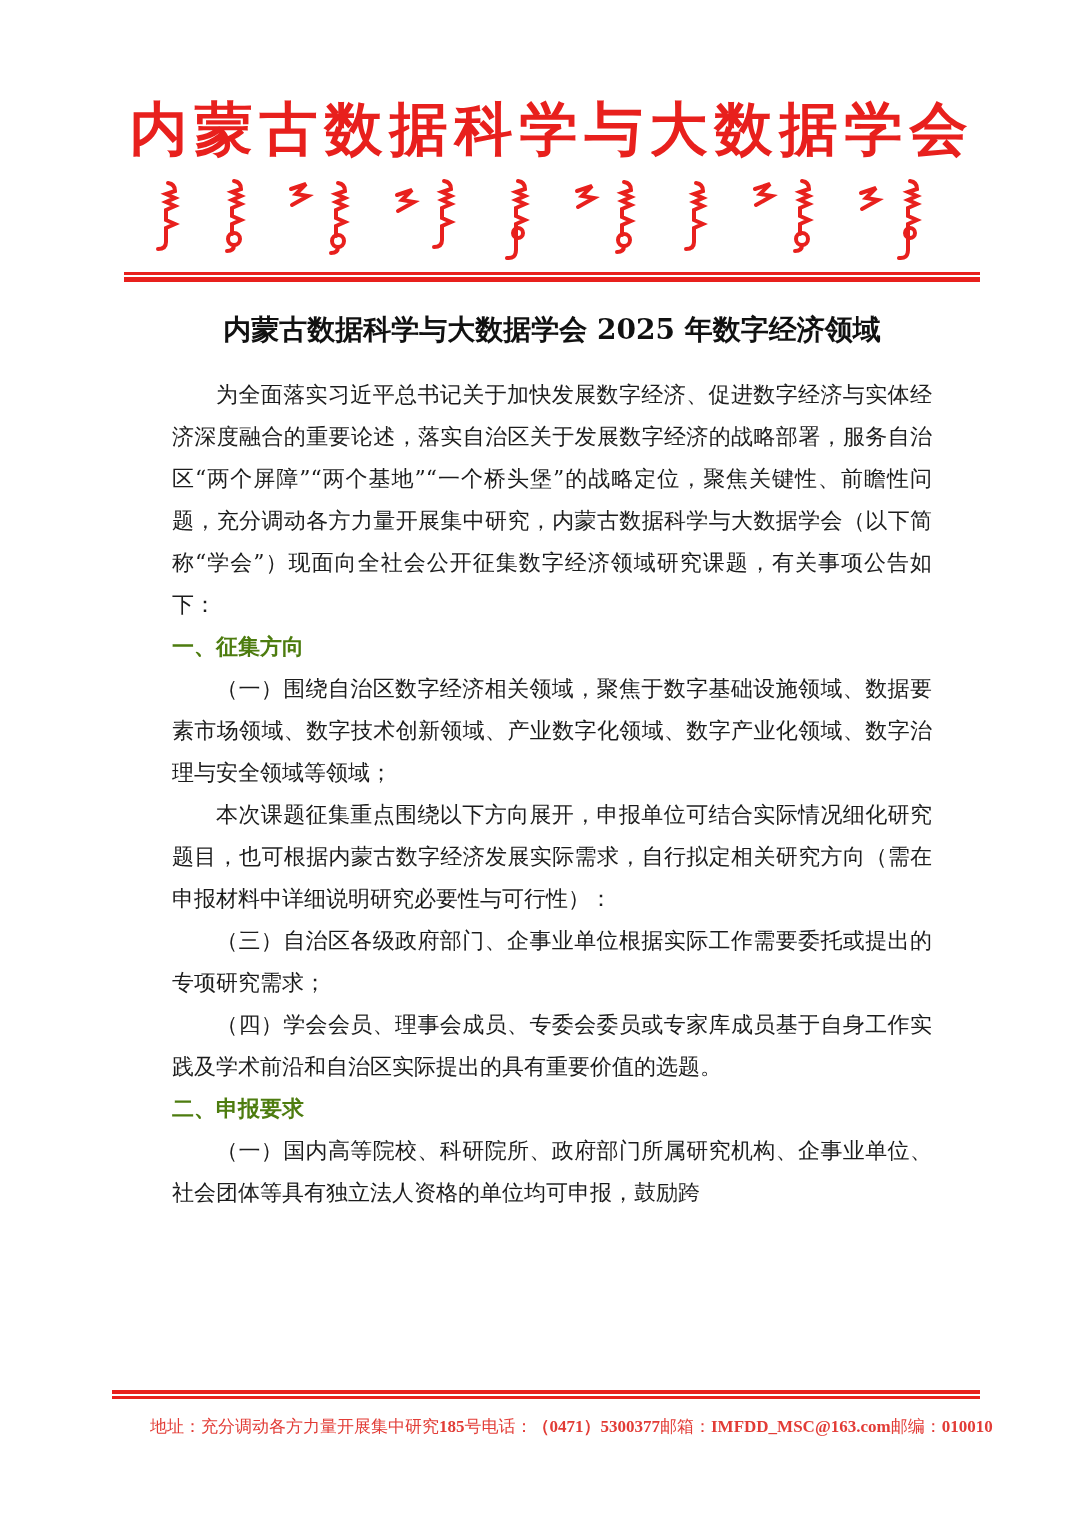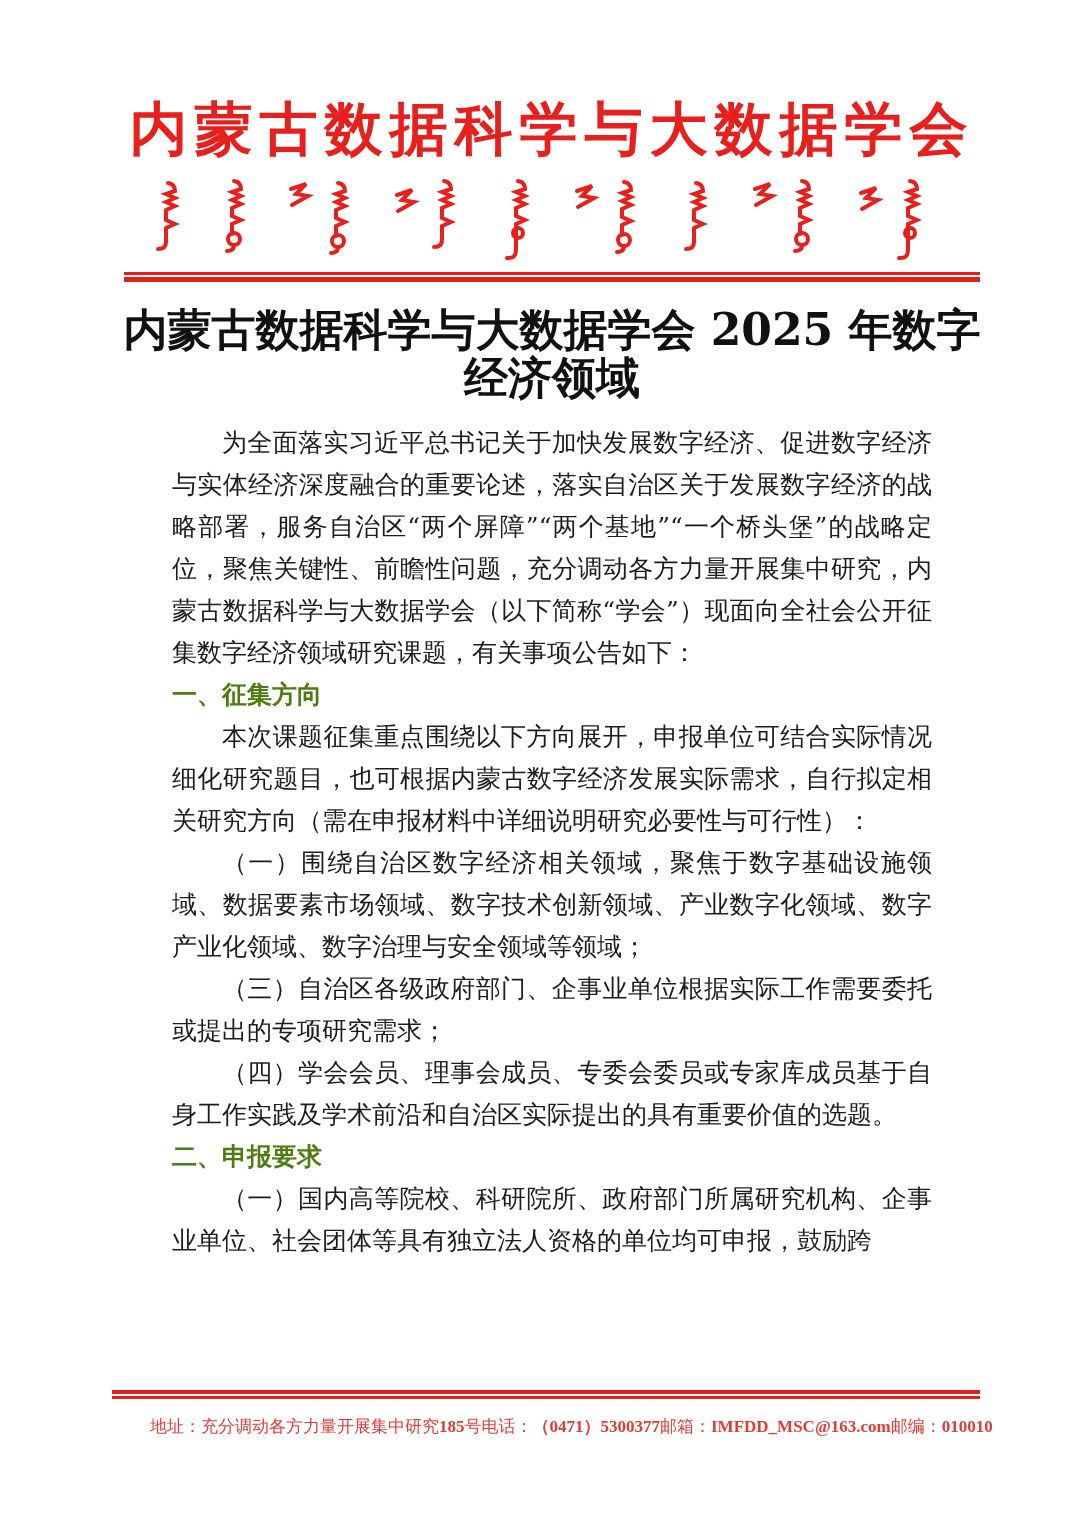--- a/index.html
+++ b/index.html
@@ -35,30 +35,30 @@
   }
   .red-rule.footer-rule{
     background:linear-gradient(#e8201d 0 4px,#ffffff 4px 6px,#e8201d 6px 9px);
     height:9px;
     margin-top:0;
   }
   
   .doc-title{
     margin:24px 90px 0;
     text-align:center;
-    font-size:44px;
+    font-size:28px;
     font-weight:bold;
     line-height:48px;
     color:#111;
   }
   
   .doc-body{
     width:760px;
     margin:20px auto 0;
-    font-size:25px;
+    font-size:22px;
     line-height:42px;
     color:#1c1c1c;
     text-align:justify;
   }
   .doc-body p{margin:0;text-indent:2em;}
   .doc-body p.section-heading{
     text-indent:0;
     font-family:"DejaVu Sans","Liberation Sans",sans-serif;
     font-weight:bold;
     color:#4d7c0f;
@@ -124,22 +124,22 @@
 
   <div class="red-rule"></div>
 
   <div class="doc-title">
     <div>内蒙古数据科学与大数据学会 2025 年数字经济领域</div>
   </div>
 
   <div class="doc-body">
     <p>为全面落实习近平总书记关于加快发展数字经济、促进数字经济与实体经济深度融合的重要论述，落实自治区关于发展数字经济的战略部署，服务自治区“两个屏障”“两个基地”“一个桥头堡”的战略定位，聚焦关键性、前瞻性问题，充分调动各方力量开展集中研究，内蒙古数据科学与大数据学会（以下简称“学会”）现面向全社会公开征集数字经济领域研究课题，有关事项公告如下：</p>
     <p class="section-heading">一、征集方向</p>
+    <p>（一）围绕自治区数字经济相关领域，聚焦于数字基础设施领域、数据要素市场领域、数字技术创新领域、产业数字化领域、数字产业化领域、数字治理与安全领域等领域；</p>
     <p>本次课题征集重点围绕以下方向展开，申报单位可结合实际情况细化研究题目，也可根据内蒙古数字经济发展实际需求，自行拟定相关研究方向（需在申报材料中详细说明研究必要性与可行性）：</p>
-    <p>（一）围绕自治区数字经济相关领域，聚焦于数字基础设施领域、数据要素市场领域、数字技术创新领域、产业数字化领域、数字产业化领域、数字治理与安全领域等领域；</p>
     <p>（三）自治区各级政府部门、企事业单位根据实际工作需要委托或提出的专项研究需求；</p>
     <p>（四）学会会员、理事会成员、专委会委员或专家库成员基于自身工作实践及学术前沿和自治区实际提出的具有重要价值的选题。</p>
     <p class="section-heading">二、申报要求</p>
     <p>（一）国内高等院校、科研院所、政府部门所属研究机构、企事业单位、社会团体等具有独立法人资格的单位均可申报，鼓励跨</p>
   </div>
 
   <div class="footer">
     <div class="red-rule footer-rule"></div>
     <div class="footer-text">
       <span>地址：</span><span>充分调动各方力量开展集中研究</span><span class="latin">185</span><span>号</span><span>电话：</span><span class="latin">（0471）5300377</span><span>邮箱：</span><span class="latin">IMFDD_MSC@163.com</span><span>邮编：</span><span class="latin">010010</span>

